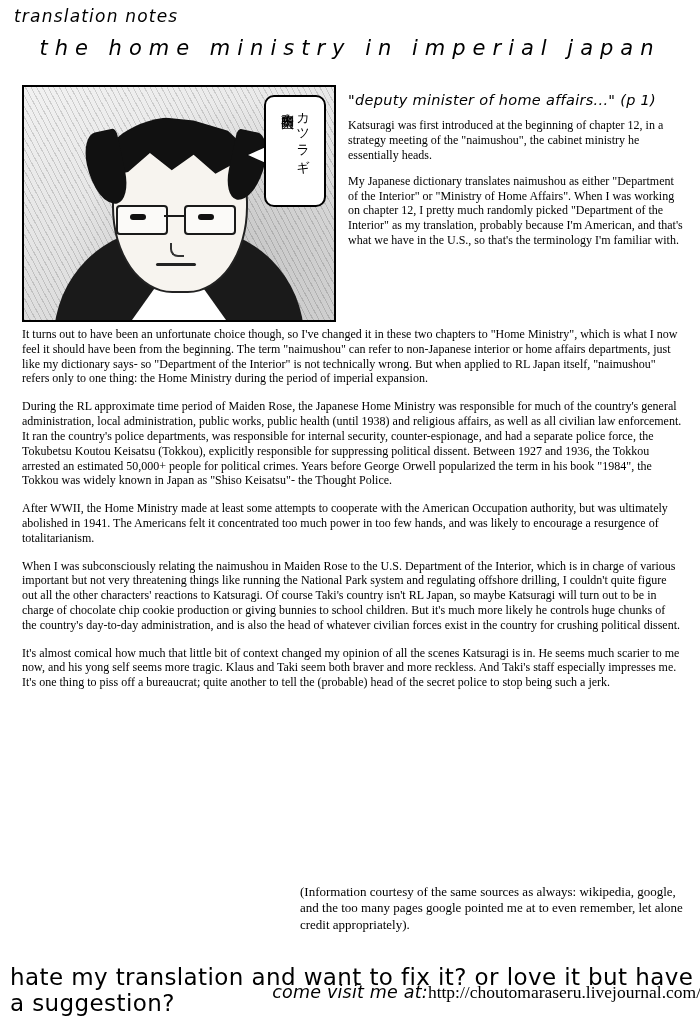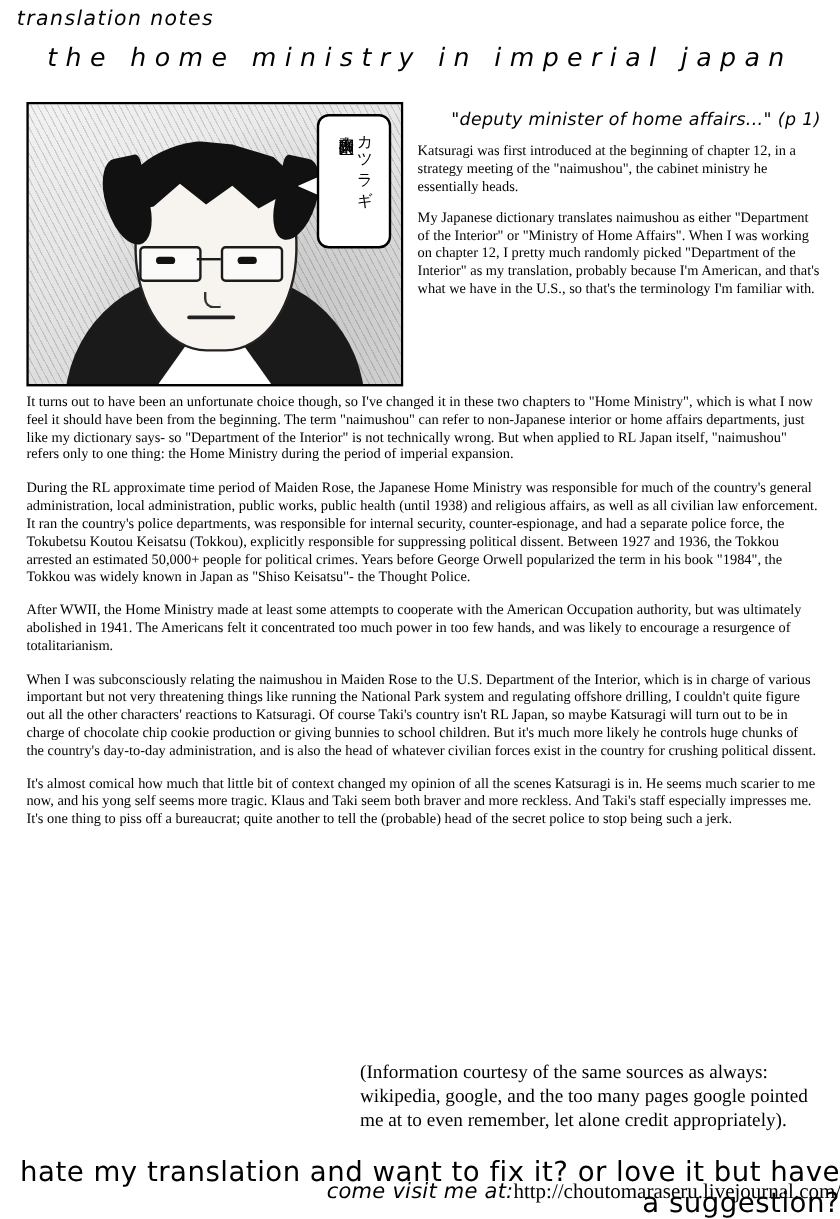--- a/index.html
+++ b/index.html
@@ -19,21 +19,20 @@
     position: relative;
     width: 700px;
     height: 1016px;
   }
 
   
   .hand {
     font-family: "DejaVu Sans", sans-serif;
     font-weight: 400;
     letter-spacing: 0.5px;
-    text-align: right;
   }
   #notes-label {
     position: absolute;
     left: 14px;
     top: 6px;
     font-size: 17px;
     font-style: italic;
     letter-spacing: 1.2px;
   }
   #main-title {
@@ -255,21 +254,21 @@
     line-height: 1.235;
     margin: 0 0 13px 0;
   }
 
   
   #credits {
     position: absolute;
     left: 300px;
     top: 884px;
     width: 384px;
-    font-size: 16px;
+    font-size: 13px;
     line-height: 1.25;
   }
 
   
   #footer-line1 {
     position: absolute;
     left: 10px;
     top: 964px;
     width: 690px;
     font-size: 23px;

